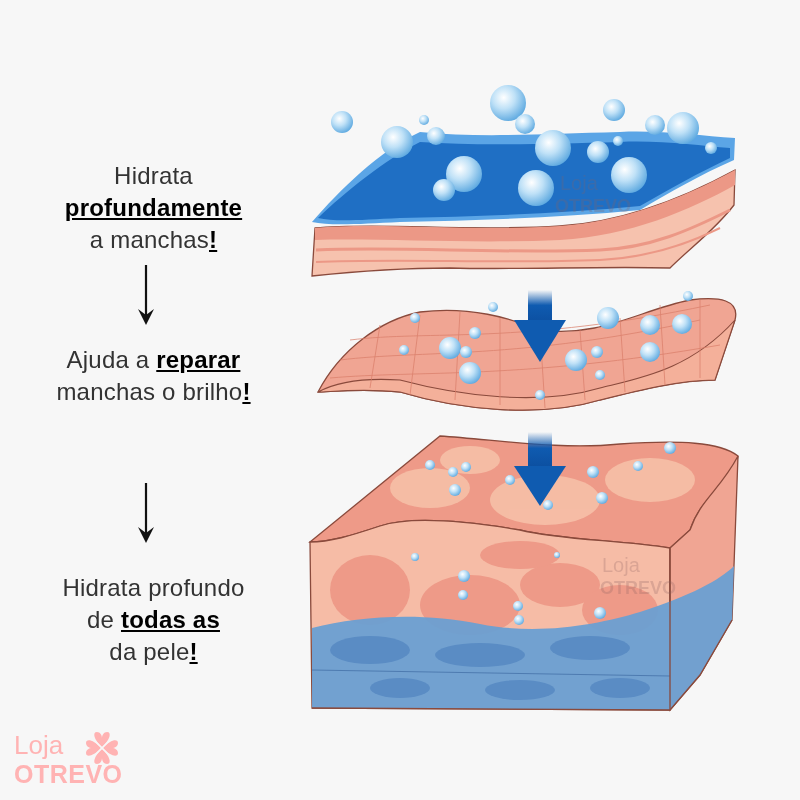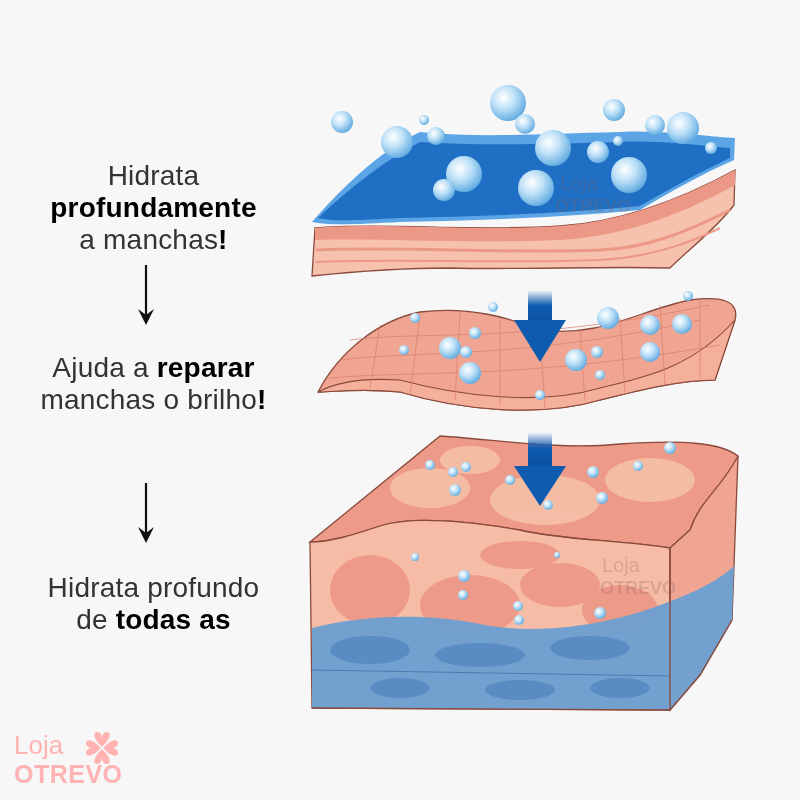--- a/index.html
+++ b/index.html
@@ -1,22 +1,22 @@
 <!DOCTYPE html>
 <html><head>
 <meta charset="utf-8">
 <style>
   html, body { margin:0; padding:0; }
   body { width:800px; height:800px; background:#f7f7f7; position:relative; overflow:hidden; font-family:"Liberation Sans", "DejaVu Sans", sans-serif; }
   .text-col { position:absolute; left:0; width:296px; text-align:center; color:#111; }
-  .t { font-size:28px; line-height:32px; letter-spacing:0.2px;padding-left:11px; }
+  .t { font-size:24px; line-height:32px; letter-spacing:0.2px;padding-left:11px; }
   .light { font-weight:300; color:#333; }
-  .bold { font-weight:900; color:#000; }
+  .bold { font-weight:900; color:#000;text-decoration:underline; }
   #block1 { top:160px; }
-  #block2 { top:352px; }
+  #block2 { top:344px; }
   #block3 { top:572px; }
   .arrow { position:absolute; left:136px; width:20px; }
   .logo { position:absolute; left:14px; top:730px; width:140px; height:60px; }
   .logo .loja { position:absolute; left:0; top:0; font-size:26px; color:#ffb3b3; font-weight:400; }
   .logo .otrevo { position:absolute; left:0; top:30px; font-size:25px; color:#ffb3b3; font-weight:900; letter-spacing:0.5px; }
   .logo svg { position:absolute; left:70px; top:0; }
   .illus { position:absolute; left:300px; top:70px; width:470px; height:650px; }
 </style>
 </head>
 <body>
@@ -38,20 +38,21 @@
 </div>
 
 <svg class="arrow" style="top:483px;" height="62" viewBox="0 0 20 62">
   <line x1="10" y1="0" x2="10" y2="52" stroke="#111" stroke-width="2.2"></line>
   <polygon points="2,44 10,60 18,44 10,50" fill="#111"></polygon>
 </svg>
 
 <div id="block3" class="text-col">
   <div class="t light">Hidrata profundo</div>
   <div class="t"><span class="light">de </span><span class="bold">todas as</span></div>
+  <div class="t"><span class="light">da pele</span><span class="bold">!</span></div>
 </div>
 
 <div class="logo">
   <span class="loja">Loja</span>
   <svg width="36" height="36" viewBox="0 0 36 36">
     <g fill="#ffb3b3">
       <path d="M18 17 C10 10, 8 2, 13 2 C16 2, 18 5, 18 8 C18 5, 20 2, 23 2 C28 2, 26 10, 18 17Z"></path>
       <path d="M18 19 C10 26, 8 34, 13 34 C16 34, 18 31, 18 28 C18 31, 20 34, 23 34 C28 34, 26 26, 18 19Z"></path>
       <path d="M17 18 C10 10, 2 8, 2 13 C2 16, 5 18, 8 18 C5 18, 2 20, 2 23 C2 28, 10 26, 17 18Z"></path>
       <path d="M19 18 C26 10, 34 8, 34 13 C34 16, 31 18, 28 18 C31 18, 34 20, 34 23 C34 28, 26 26, 19 18Z"></path>

